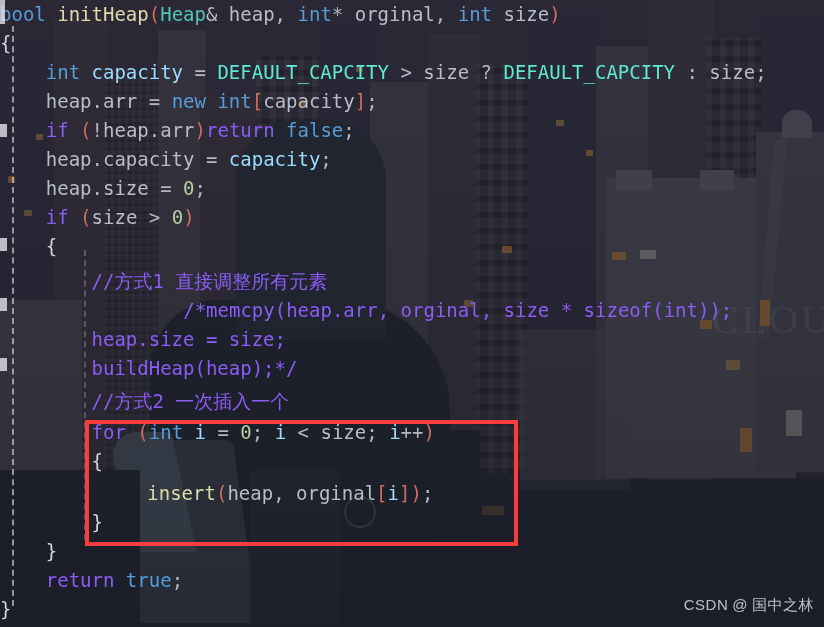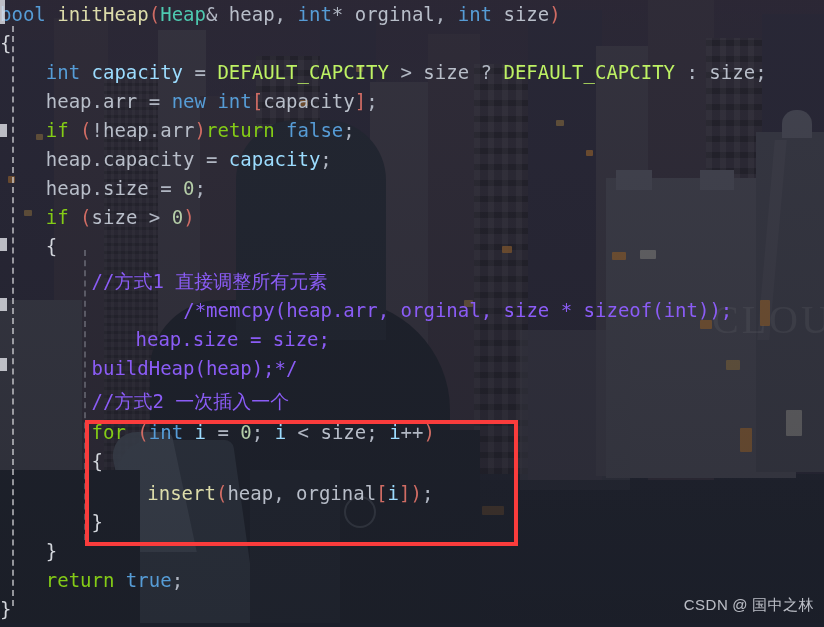--- a/index.html
+++ b/index.html
@@ -109,28 +109,28 @@
     right: 0;
     height: 29px;
     line-height: 29px;
     font-size: 19px;
     white-space: pre;
     letter-spacing: 0px;
   }
   .line .t { font-family: "DejaVu Sans Mono", "Liberation Mono", monospace; }
 
   
-  .kw      { color: #84cc16; }   
+  .kw      { color: #8b5cf6; }   
   .type    { color: #569cd6; }   
   .fn      { color: #dcdcaa; }   
   .cls     { color: #4ec9b0; }   
   .var     { color: #9cdcfe; }   
   .plain   { color: #b8bec9; }   
   .punc    { color: #b0b6c2; }
-  .macro   { color: #bef264; }   
+  .macro   { color: #5eead4; }   
   .num     { color: #b5cea8; }
   .cmt     { color: #8b5cf6; }   
   .brk     { color: #d06c64; }   
   .brc     { color: #d3d6dc; }   
 
   
   .guide {
     position: absolute;
     top: 26px;
     left: 12px;
@@ -261,21 +261,21 @@
       <div class="line" style="top: 29px;"><span class="t brc">{</span></div>
       <div class="line" style="top: 58px;"><span class="t plain">    </span><span class="t type">int</span><span class="t plain"> </span><span class="t var">capacity</span><span class="t punc"> = </span><span class="t macro">DEFAULT_CAPCITY</span><span class="t plain"> </span><span class="t punc">&gt;</span><span class="t plain"> </span><span class="t plain">size</span><span class="t punc"> ? </span><span class="t macro">DEFAULT_CAPCITY</span><span class="t punc"> : </span><span class="t plain">size</span><span class="t punc">;</span></div>
       <div class="line" style="top: 87px;"><span class="t plain">    </span><span class="t plain">heap</span><span class="t punc">.</span><span class="t plain">arr</span><span class="t punc"> = </span><span class="t type">new</span><span class="t plain"> </span><span class="t type">int</span><span class="t brk">[</span><span class="t plain">capacity</span><span class="t brk">]</span><span class="t punc">;</span></div>
       <div class="line" style="top: 116px;"><span class="t plain">    </span><span class="t kw">if</span><span class="t plain"> </span><span class="t brk">(</span><span class="t punc">!</span><span class="t plain">heap</span><span class="t punc">.</span><span class="t plain">arr</span><span class="t brk">)</span><span class="t kw">return</span><span class="t plain"> </span><span class="t type">false</span><span class="t punc">;</span></div>
       <div class="line" style="top: 145px;"><span class="t plain">    </span><span class="t plain">heap</span><span class="t punc">.</span><span class="t plain">capacity</span><span class="t punc"> = </span><span class="t var">capacity</span><span class="t punc">;</span></div>
       <div class="line" style="top: 174px;"><span class="t plain">    </span><span class="t plain">heap</span><span class="t punc">.</span><span class="t plain">size</span><span class="t punc"> = </span><span class="t num">0</span><span class="t punc">;</span></div>
       <div class="line" style="top: 203px;"><span class="t plain">    </span><span class="t kw">if</span><span class="t plain"> </span><span class="t brk">(</span><span class="t plain">size</span><span class="t plain"> </span><span class="t punc">&gt;</span><span class="t plain"> </span><span class="t num">0</span><span class="t brk">)</span></div>
       <div class="line" style="top: 232px;"><span class="t plain">    </span><span class="t brc">{</span></div>
       <div class="line" style="top: 267px;"><span class="t plain">        </span><span class="t cmt">//方式1 直接调整所有元素</span></div>
       <div class="line" style="top: 296px; text-align: center;"><span class="t plain">        </span><span class="t cmt">/*memcpy(heap.arr, orginal, size * sizeof(int));</span></div>
-      <div class="line" style="top: 325px; padding-left: 44px;"><span class="t plain">        </span><span class="t cmt">heap.size = size;</span></div>
+      <div class="line" style="top: 325px;"><span class="t plain">        </span><span class="t cmt">heap.size = size;</span></div>
       <div class="line" style="top: 354px;"><span class="t plain">        </span><span class="t cmt">buildHeap(heap);*/</span></div>
       <div class="line" style="top: 387px;"><span class="t plain">        </span><span class="t cmt">//方式2 一次插入一个</span></div>
       <div class="line" style="top: 418px;"><span class="t plain">        </span><span class="t kw">for</span><span class="t plain"> </span><span class="t brk">(</span><span class="t type">int</span><span class="t plain"> </span><span class="t var">i</span><span class="t punc"> = </span><span class="t num">0</span><span class="t punc">; </span><span class="t var">i</span><span class="t plain"> </span><span class="t punc">&lt;</span><span class="t plain"> </span><span class="t plain">size</span><span class="t punc">; </span><span class="t var">i</span><span class="t punc">++</span><span class="t brk">)</span></div>
       <div class="line" style="top: 447px;"><span class="t plain">        </span><span class="t brc">{</span></div>
       <div class="line" style="top: 479px; margin-left: 10px;"><span class="t plain">            </span><span class="t fn">insert</span><span class="t brk">(</span><span class="t plain">heap</span><span class="t punc">, </span><span class="t plain">orginal</span><span class="t brk">[</span><span class="t var">i</span><span class="t brk">]</span><span class="t brk">)</span><span class="t punc">;</span></div>
       <div class="line" style="top: 508px;"><span class="t plain">        </span><span class="t brc">}</span></div>
       <div class="line" style="top: 537px;"><span class="t plain">    </span><span class="t brc">}</span></div>
       <div class="line" style="top: 566px;"><span class="t plain">    </span><span class="t kw">return</span><span class="t plain"> </span><span class="t type">true</span><span class="t punc">;</span></div>
       <div class="line" style="top: 595px;"><span class="t brc">}</span></div>
     </div>

